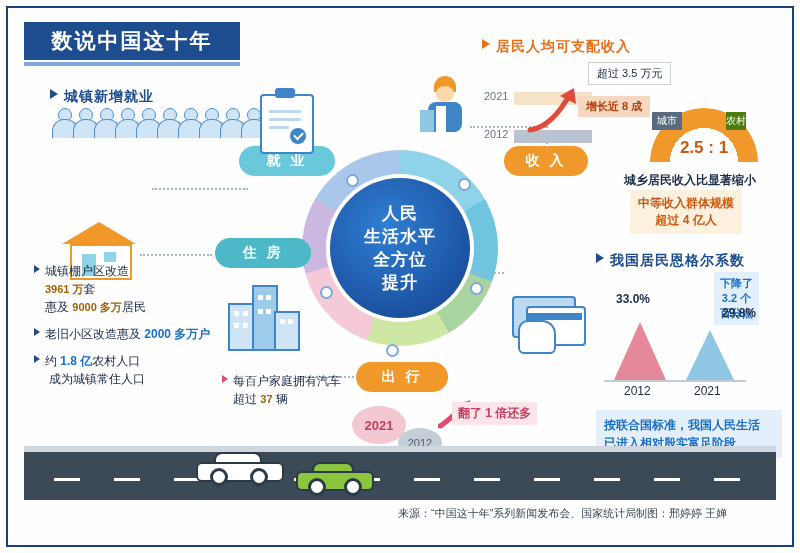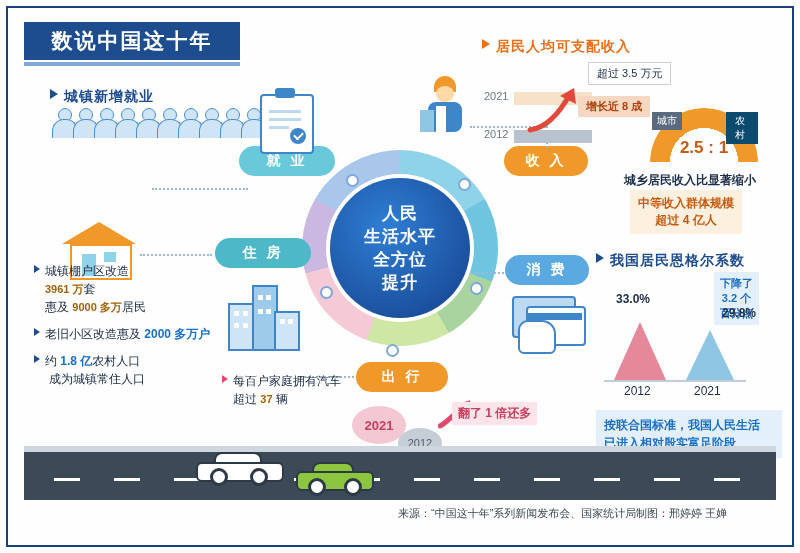--- a/index.html
+++ b/index.html
@@ -190,22 +190,22 @@
   }
   #gauge-val {
     position:absolute; left:26px; top:30px; width:56px;
     text-align:center; color:#c75a10; font-size:17px; font-weight:bold;
   }
   #gauge-tag-l {
     position:absolute; left:2px; top:4px; padding:2px 5px;
     background:#5a6b80; color:#fff; font-size:10px;
   }
   #gauge-tag-r {
-    position:absolute; left:76px; top:4px; padding:2px 9px;
-    background:#0c4a6e; color:#fff; font-size:10px;
+    position:absolute; left:76px; top:4px; padding:2px 0;
+    background:#4d7c0f; color:#fff; font-size:10px;
   }
   #gap-text { left:624px; top:172px; font-size:12px; color:#20304a; font-weight:bold;}
   #mid-income {
     left:630px; top:190px; padding:5px 8px;
     background:#fdf0de; color:#c75a10; font-size:12px;
     line-height:17px; text-align:center; font-weight:bold;
   }
 
   
   #card-icon { left:512px; top:296px; width:72px; height:56px; }
@@ -356,21 +356,20 @@
       <span>人民</span><br>
       <span>生活水平</span><br>
       <span>全方位</span><br>
       <span>提升</span>
     </div>
   </div>
 
   <div class="pill" id="pill-jiuye">就 业</div>
   <div class="pill" id="pill-shouru">收 入</div>
   <div class="pill" id="pill-zhufang">住 房</div>
-  <div class="pill" id="pill-xiaofei">消 费</div>
   <div class="pill" id="pill-chuxing">出 行</div>
 
   <div class="dot-line" style="left:152px; top:188px; width:96px;"></div>
   <div class="node" style="left:346px; top:174px;"></div>
   <div class="dot-line" style="left:470px; top:126px; width:76px;"></div>
   <div class="dot-v" style="left:546px; top:126px; height:22px;"></div>
   <div class="node" style="left:458px; top:178px;"></div>
   <div class="dot-line" style="left:140px; top:254px; width:72px;"></div>
   <div class="node" style="left:320px; top:286px;"></div>
   <div class="dot-line" style="left:470px; top:272px; width:34px;"></div>

